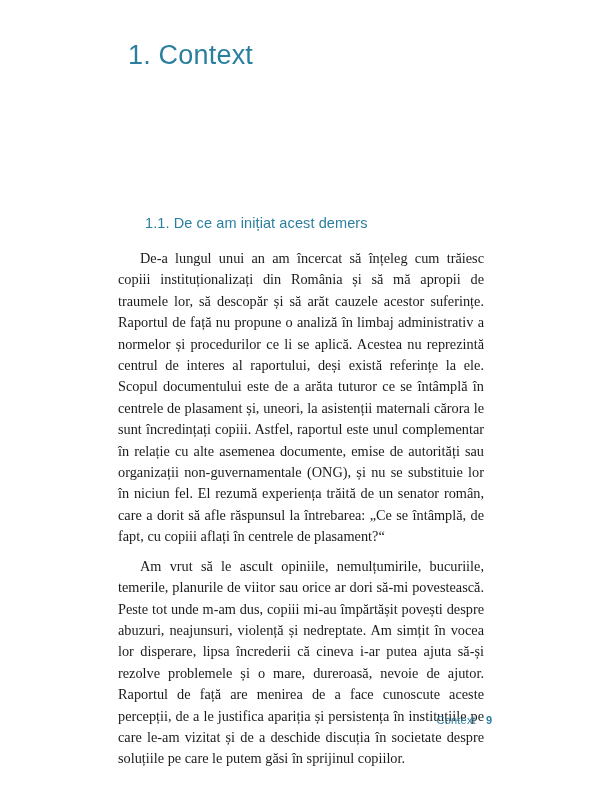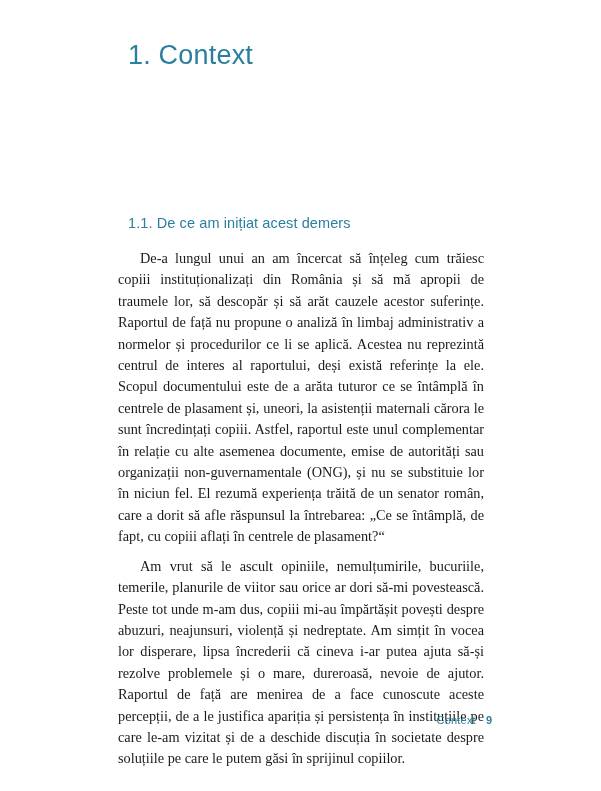--- a/index.html
+++ b/index.html
@@ -25,21 +25,21 @@
     top: 22px;
     font-family: "Liberation Sans", sans-serif;
     font-size: 27px;
     font-weight: 400;
     color: #2a7f9e;
     letter-spacing: 0.2px;
     white-space: nowrap;
   }
   .section-title {
     position: absolute;
-    left: 128px;
+    left: 145px;
     top: 203px;
     font-family: "Liberation Sans", sans-serif;
     font-size: 14.5px;
     font-weight: 400;
     color: #2a7f9e;
     letter-spacing: 0.1px;
     white-space: nowrap;
   }
   .body-block {
     position: absolute;

